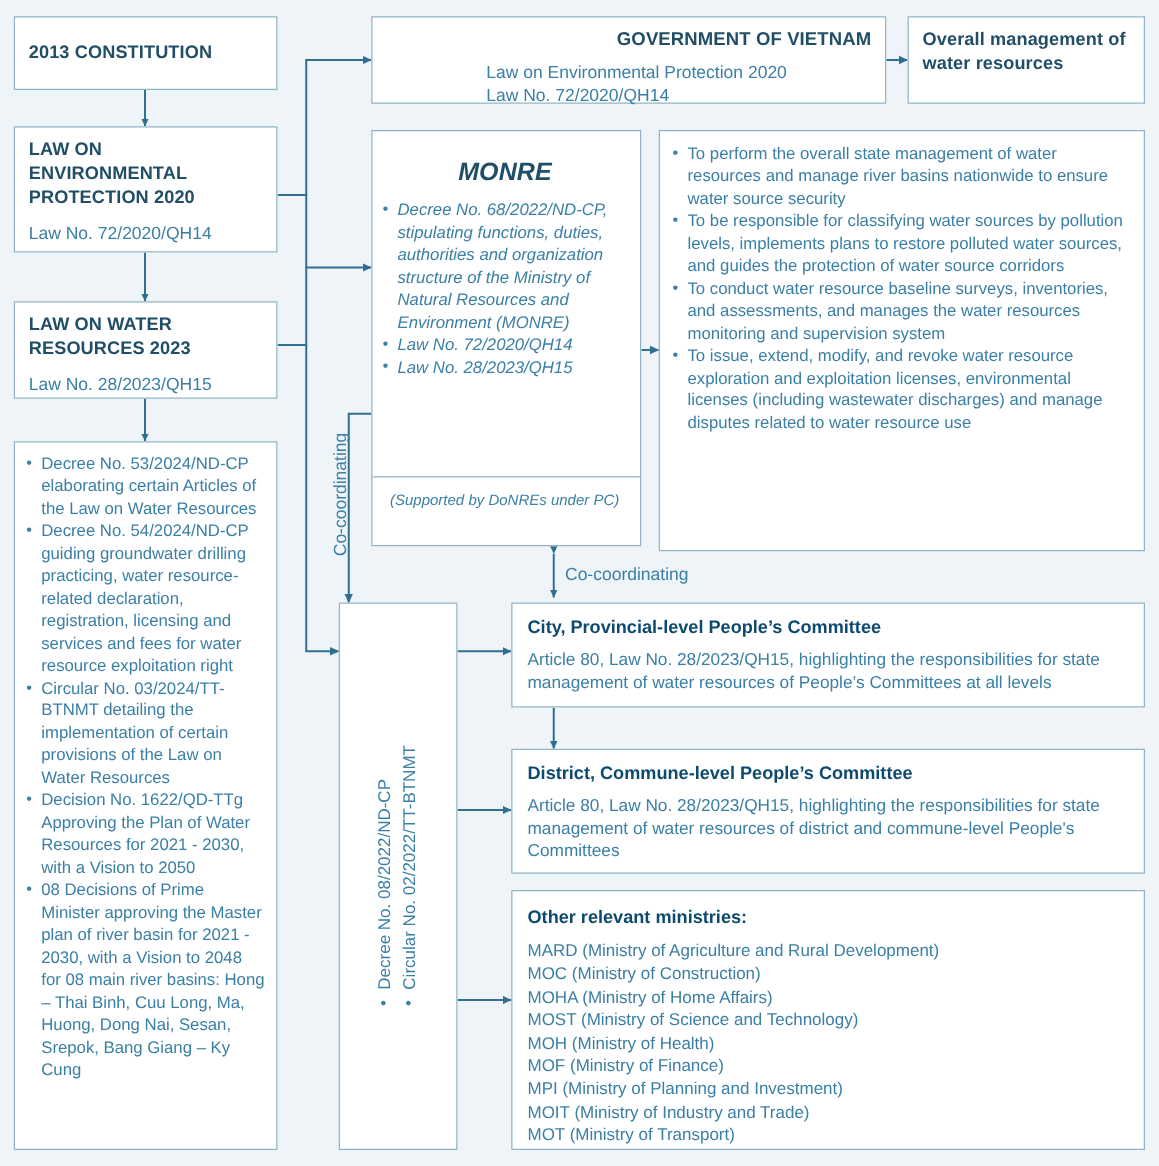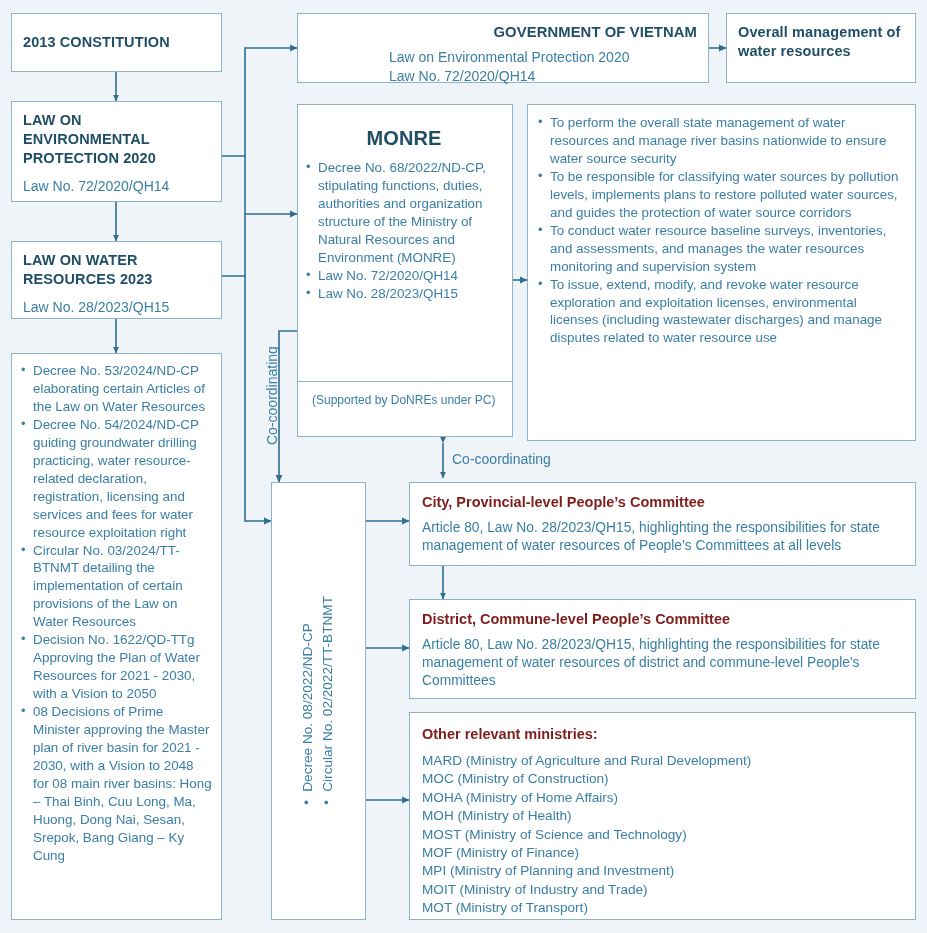--- a/index.html
+++ b/index.html
@@ -21,21 +21,21 @@
   .pad{padding:9px 11px;}
 
   .hd-navy{
     color:#1f4e66;
     font-weight:bold;
     font-size:14.5px;
     line-height:1.32;
     letter-spacing:.1px;
   }
   .hd-blue{
-    color:#7f1d1d;
+    color:#0c4a6e;
     font-weight:bold;
     font-size:14.5px;
     line-height:1.35;
   }
   .sub{
     color:#3a7fa5;
     font-size:14px;
     line-height:1.36;
   }
   .body-txt{
@@ -177,21 +177,21 @@
   <div class="box pad" style="left:297px;top:13px;width:412px;height:70px;">
     <div class="hd-navy" style="text-align:right;font-size:14.8px;">GOVERNMENT OF VIETNAM</div>
     <div class="sub" style="margin-top:5px;margin-left:80px;">Law on Environmental Protection 2020</div>
     <div class="sub" style="margin-left:80px;">Law No. 72/2020/QH14</div>
   </div>
 
   <div class="box pad" style="left:726px;top:13px;width:190px;height:70px;display:flex;">
     <div class="hd-navy">Overall management of water resources</div>
   </div>
 
-  <div class="box" style="left:297px;top:104px;width:216px;height:333px;">
+  <div class="box" style="left:297px;top:104px;width:216px;height:333px;font-style:italic;">
     <div style="position:relative;height:276px;padding:8px 8px 0 6px;box-sizing:border-box;">
       <div class="hd-navy" style="text-align:center;font-size:20px;font-weight:bold;margin:12px 0 8px 0;">MONRE</div>
       <ul class="bl">
         <li>Decree No. 68/2022/ND-CP,  stipulating functions, duties, authorities and organization structure of the Ministry of Natural Resources and Environment (MONRE)</li>
         <li>Law No. 72/2020/QH14</li>
         <li>Law No. 28/2023/QH15</li>
       </ul>
     </div>
     <div class="divider" style="top:276px;"></div>
     <div style="padding:12px 10px 0 14px;">
@@ -232,22 +232,22 @@
     <div class="hd-blue">District, Commune-level People’s Committee</div>
     <div class="body-txt" style="margin-top:6px;font-size:13.8px;">Article 80, Law No. 28/2023/QH15, highlighting  the responsibilities for state management of water resources of district and commune-level People's Committees</div>
   </div>
 
   <div class="box" style="left:409px;top:712px;width:507px;height:208px;padding:12px 12px;">
     <div class="hd-blue">Other relevant ministries:</div>
     <ul class="plain-list" style="margin-top:7px;">
       <li>MARD (Ministry of Agriculture and Rural Development)</li>
       <li>MOC (Ministry of Construction)</li>
       <li>MOHA (Ministry of Home Affairs)</li>
+      <li>MOST (Ministry of Science and Technology)</li>
       <li>MOH (Ministry of Health)</li>
-      <li>MOST (Ministry of Science and Technology)</li>
       <li>MOF (Ministry of Finance)</li>
       <li>MPI (Ministry of Planning and Investment)</li>
       <li>MOIT (Ministry of Industry and Trade)</li>
       <li>MOT (Ministry of Transport)</li>
     </ul>
   </div>
 
 </div>
 
 </body></html>

